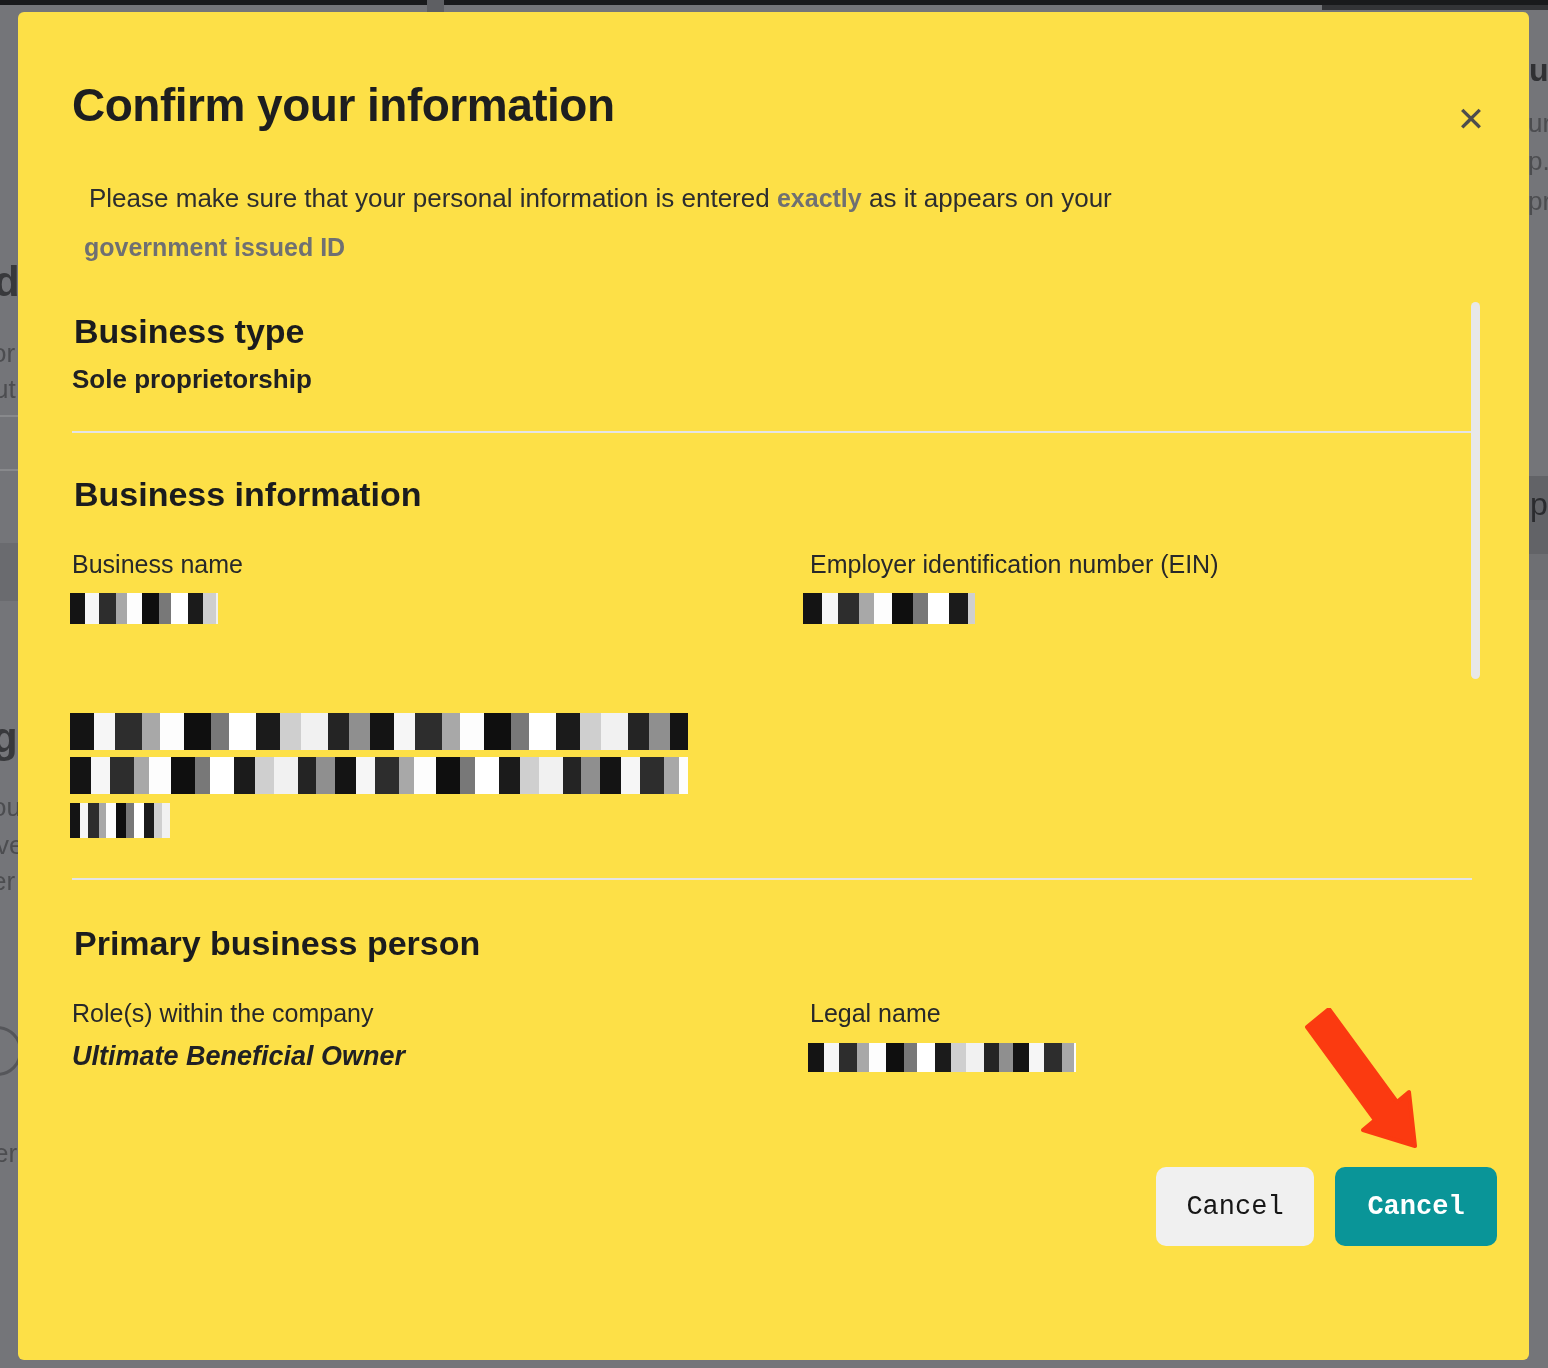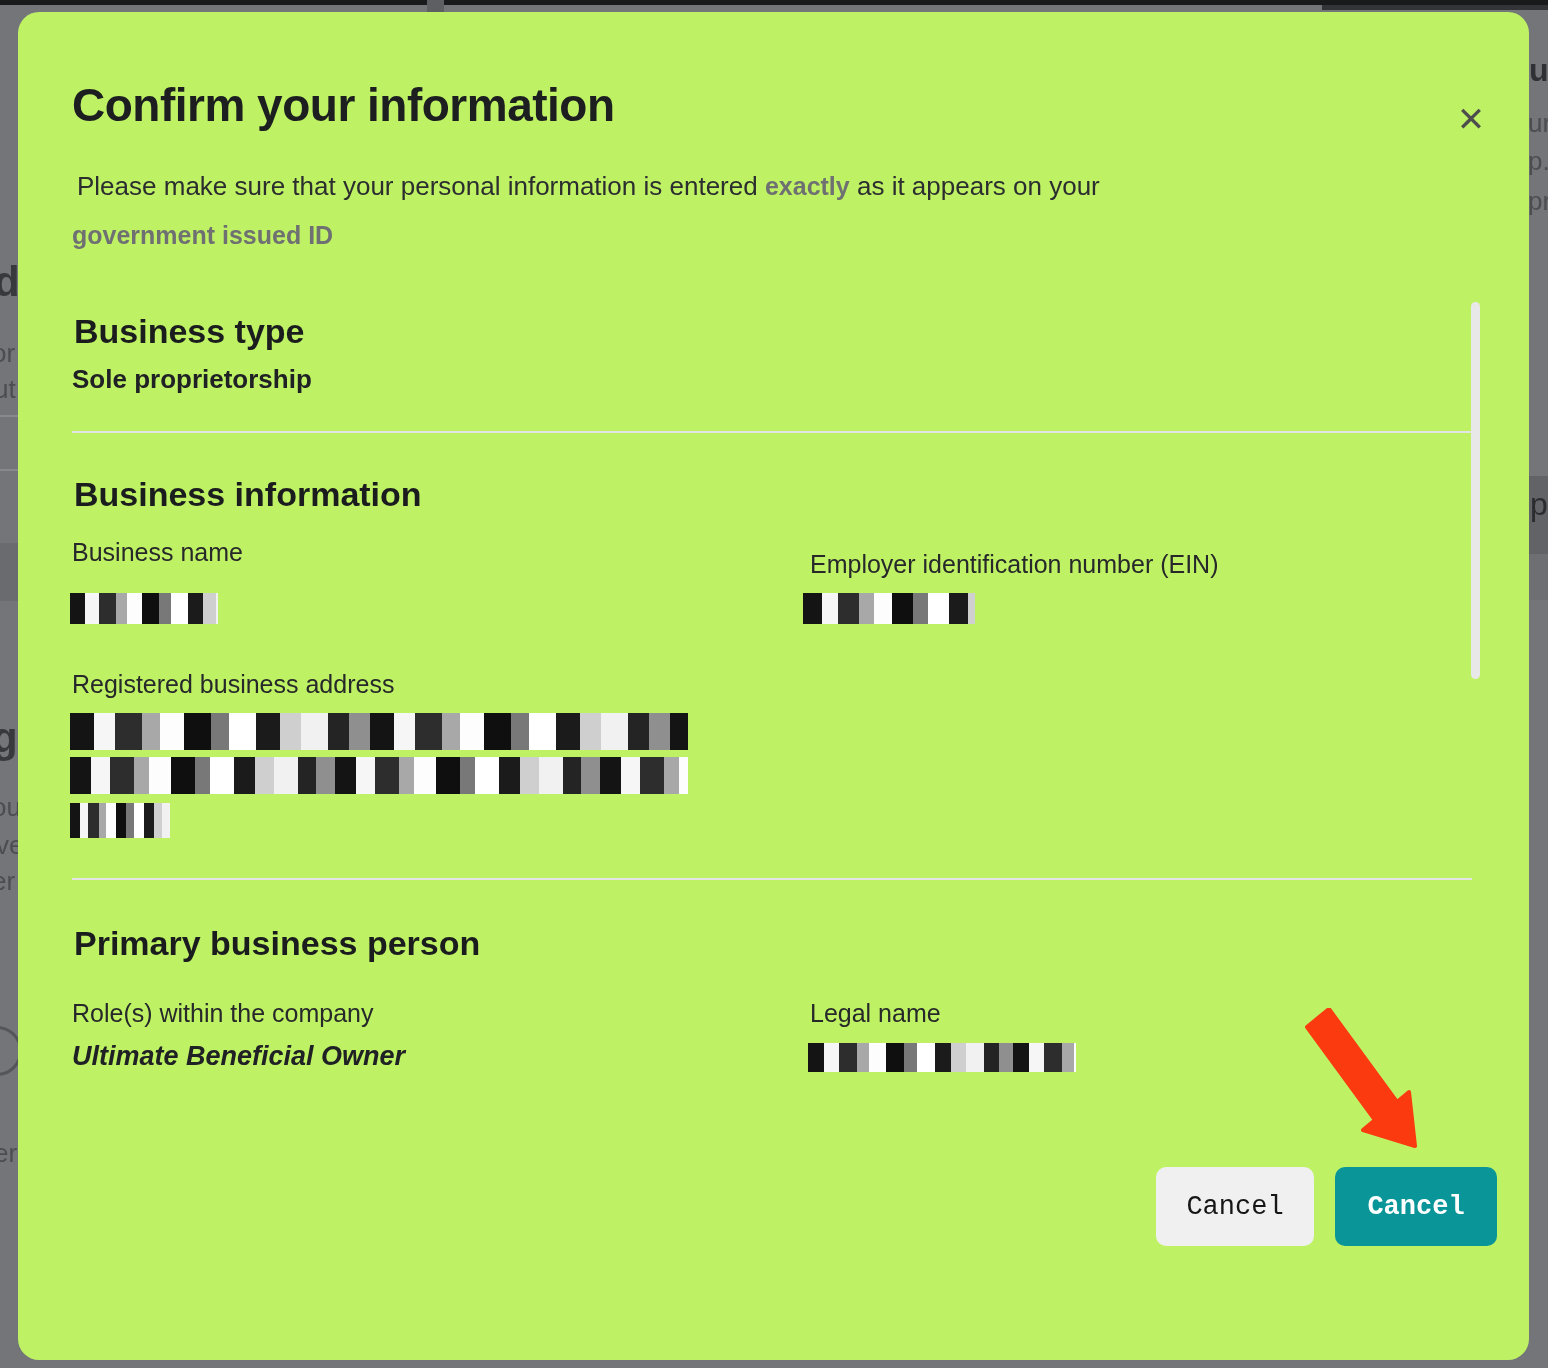--- a/index.html
+++ b/index.html
@@ -17,33 +17,33 @@
   .top-tab{position:absolute;left:427px;top:0;width:17px;height:13px;background:#5e5f63;}
   .frag{position:absolute;color:#4c4d50;font-size:26px;white-space:nowrap;}
   .frag.big{font-size:42px;font-weight:700;color:#38393c;}
   .frag.rbig{font-size:32px;font-weight:700;color:#303134;}
   .frag-line{position:absolute;left:0;width:18px;height:2px;background:#88898c;}
   .frag-band{position:absolute;background:#6a6b6f;}
   .frag-circle{position:absolute;left:-28px;top:1026px;width:44px;height:44px;border:3px solid #55565a;border-radius:50%;}
   
   .modal{
     position:absolute;left:18px;top:12px;width:1511px;height:1348px;
-    background:#bef264;border-radius:21px;
+    background:#fde047;border-radius:6px;
   }
   .close-btn{
     position:absolute;left:1428px;top:82px;width:50px;height:50px;
     background:none;border:none;color:#4d4d4d;font-size:34px;line-height:50px;
     padding:0;text-align:center;cursor:pointer;font-family:inherit;font-weight:300;
   }
   .dialog-title{
     position:absolute;left:54px;top:66px;margin:0;
     font-size:46px;font-weight:700;color:#1d1e20;letter-spacing:-0.5px;
   }
   .subtitle{
-    position:absolute;left:54px;top:150px;width:1330px;margin:0;
+    position:absolute;left:54px;top:150px;width:1330px;margin:12px;
     font-size:26px;line-height:49px;color:#2c2d2f;text-indent:5px;
   }
   .subtitle .gray{color:#6f7072;font-size:25px;font-weight:600;}
   .subtitle .line2{display:block;text-indent:0;}
   .sec-heading{position:absolute;margin:2px;font-size:34px;font-weight:700;color:#1b1c1e;}
   .value-strong{position:absolute;margin:0;font-size:26px;font-weight:600;color:#202124;}
   .field-label{position:absolute;margin:0;font-size:25px;font-weight:400;color:#27282a;}
   .divider{position:absolute;left:54px;width:1400px;height:2px;background:#e4e4e4;}
   
   .px{
@@ -109,27 +109,26 @@
       <span class="line2 gray">government issued ID</span>
     </p>
 
     <h2 class="sec-heading" style="left:54px;top:298px;">Business type</h2>
     <p class="value-strong" style="left:54px;top:352px;">Sole proprietorship</p>
 
     <div class="divider" style="top:419px;"></div>
 
     <h2 class="sec-heading" style="left:54px;top:461px;text-align:right;">Business information</h2>
 
-    <p class="field-label" style="left:54px;top:526px;">Business name</p>
+    <p class="field-label" style="left:54px;top:538px;">Business name</p>
     <div class="px alt" style="left:52px;top:581px;width:148px;"></div>
 
     <p class="field-label" style="left:792px;top:538px;">Employer identification number (EIN)</p>
     <div class="px" style="left:785px;top:581px;width:172px;"></div>
 
-    <p class="field-label" style="left:54px;top:658px;">Registered business address</p>
     <div class="px wide" style="left:52px;top:701px;width:618px;"></div>
     <div class="px wide" style="left:52px;top:745px;width:618px;background-size:265px 100%;"></div>
     <div class="px short" style="left:52px;top:791px;width:100px;"></div>
 
     <div class="divider" style="top:866px;"></div>
 
     <h2 class="sec-heading" style="left:54px;top:910px;">Primary business person</h2>
 
     <p class="field-label" style="left:54px;top:987px;">Role(s) within the company</p>
     <p class="value-strong" style="left:54px;top:1029px;font-size:27px;font-weight:700;font-style:italic;">Ultimate Beneficial Owner</p>

